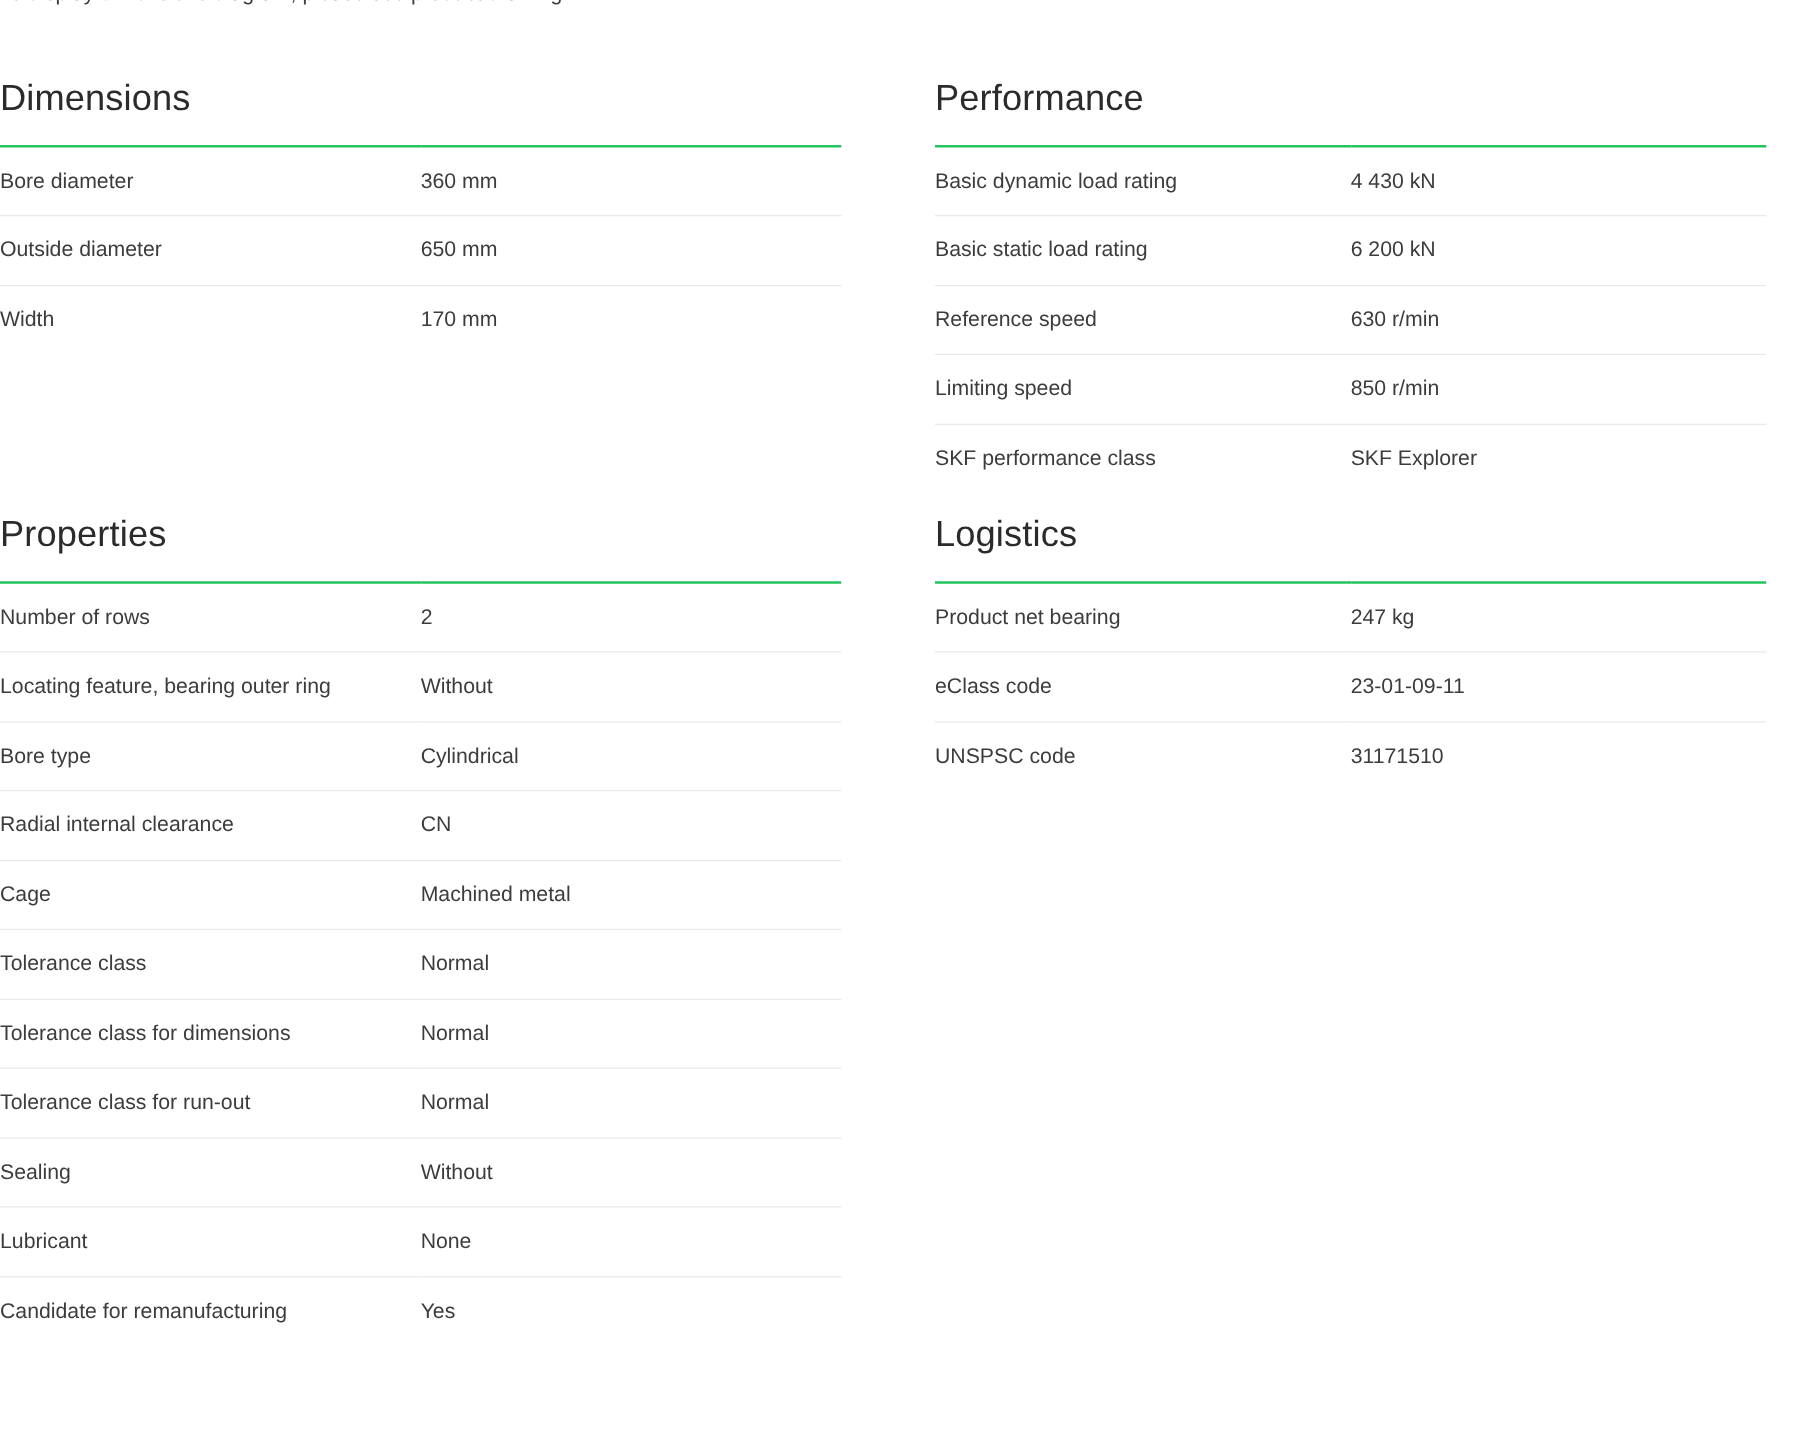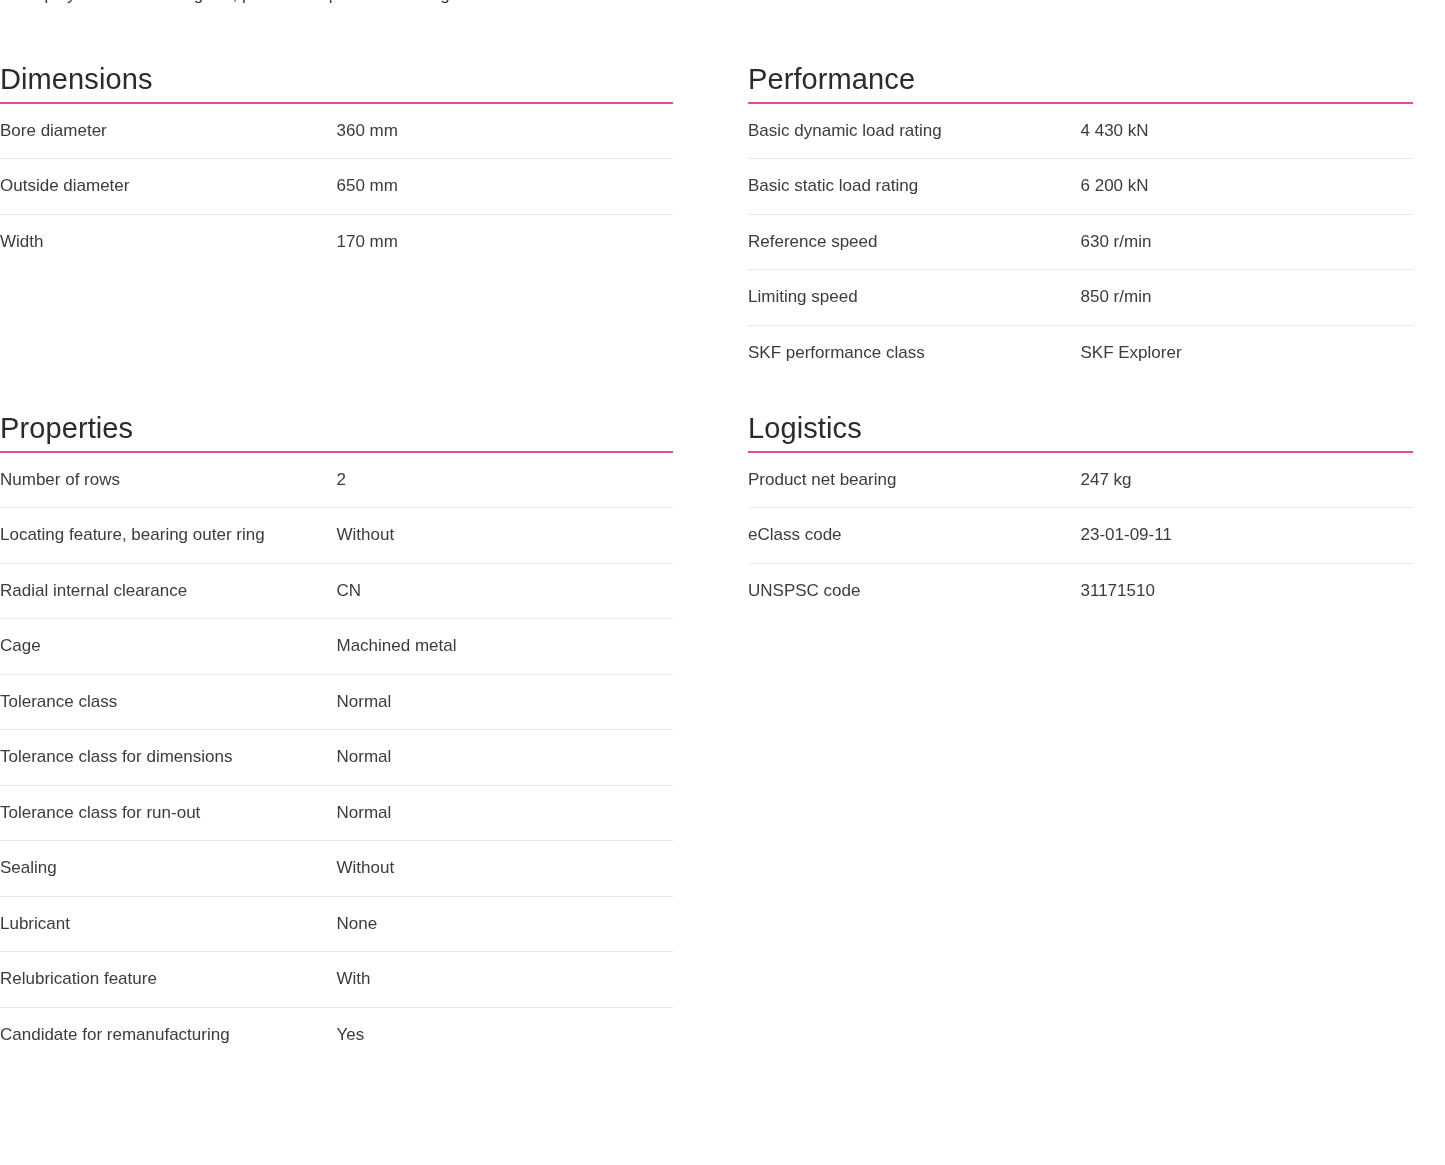--- a/index.html
+++ b/index.html
@@ -61,22 +61,22 @@
     line-height: 34px;
     color: #2b2b2b;
     margin: 0;
     padding: 0;
     letter-spacing: 0.1px;
   }
 
   .spec-table {
     width: 100%;
     border-collapse: collapse;
-    border-top: 2px solid #ec4899;
-    margin-top: 6px;
+    border-top: 2px solid #22c55e;
+    margin-top: 20px;
     table-layout: fixed;
   }
   .spec-table tr { height: 55.5px; }
   .spec-table tr + tr td { border-top: 1px solid #e9e9e9; }
   .spec-table td {
     font-size: 17px;
     line-height: 22px;
     color: #3c3c3c;
     padding: 0;
     vertical-align: middle;
@@ -130,20 +130,24 @@
         <tbody>
           <tr>
             <td class="spec-label">Number of rows</td>
             <td class="spec-value">2</td>
           </tr>
           <tr>
             <td class="spec-label">Locating feature, bearing outer ring</td>
             <td class="spec-value">Without</td>
           </tr>
           <tr>
+            <td class="spec-label">Bore type</td>
+            <td class="spec-value">Cylindrical</td>
+          </tr>
+          <tr>
             <td class="spec-label">Radial internal clearance</td>
             <td class="spec-value">CN</td>
           </tr>
           <tr>
             <td class="spec-label">Cage</td>
             <td class="spec-value">Machined metal</td>
           </tr>
           <tr>
             <td class="spec-label">Tolerance class</td>
             <td class="spec-value">Normal</td>
@@ -158,24 +162,20 @@
           </tr>
           <tr>
             <td class="spec-label">Sealing</td>
             <td class="spec-value">Without</td>
           </tr>
           <tr>
             <td class="spec-label">Lubricant</td>
             <td class="spec-value">None</td>
           </tr>
           <tr>
-            <td class="spec-label">Relubrication feature</td>
-            <td class="spec-value">With</td>
-          </tr>
-          <tr>
             <td class="spec-label">Candidate for remanufacturing</td>
             <td class="spec-value">Yes</td>
           </tr>
         </tbody>
       </table>
     </section>
 
   </div>
 
   <div class="col col-right">

